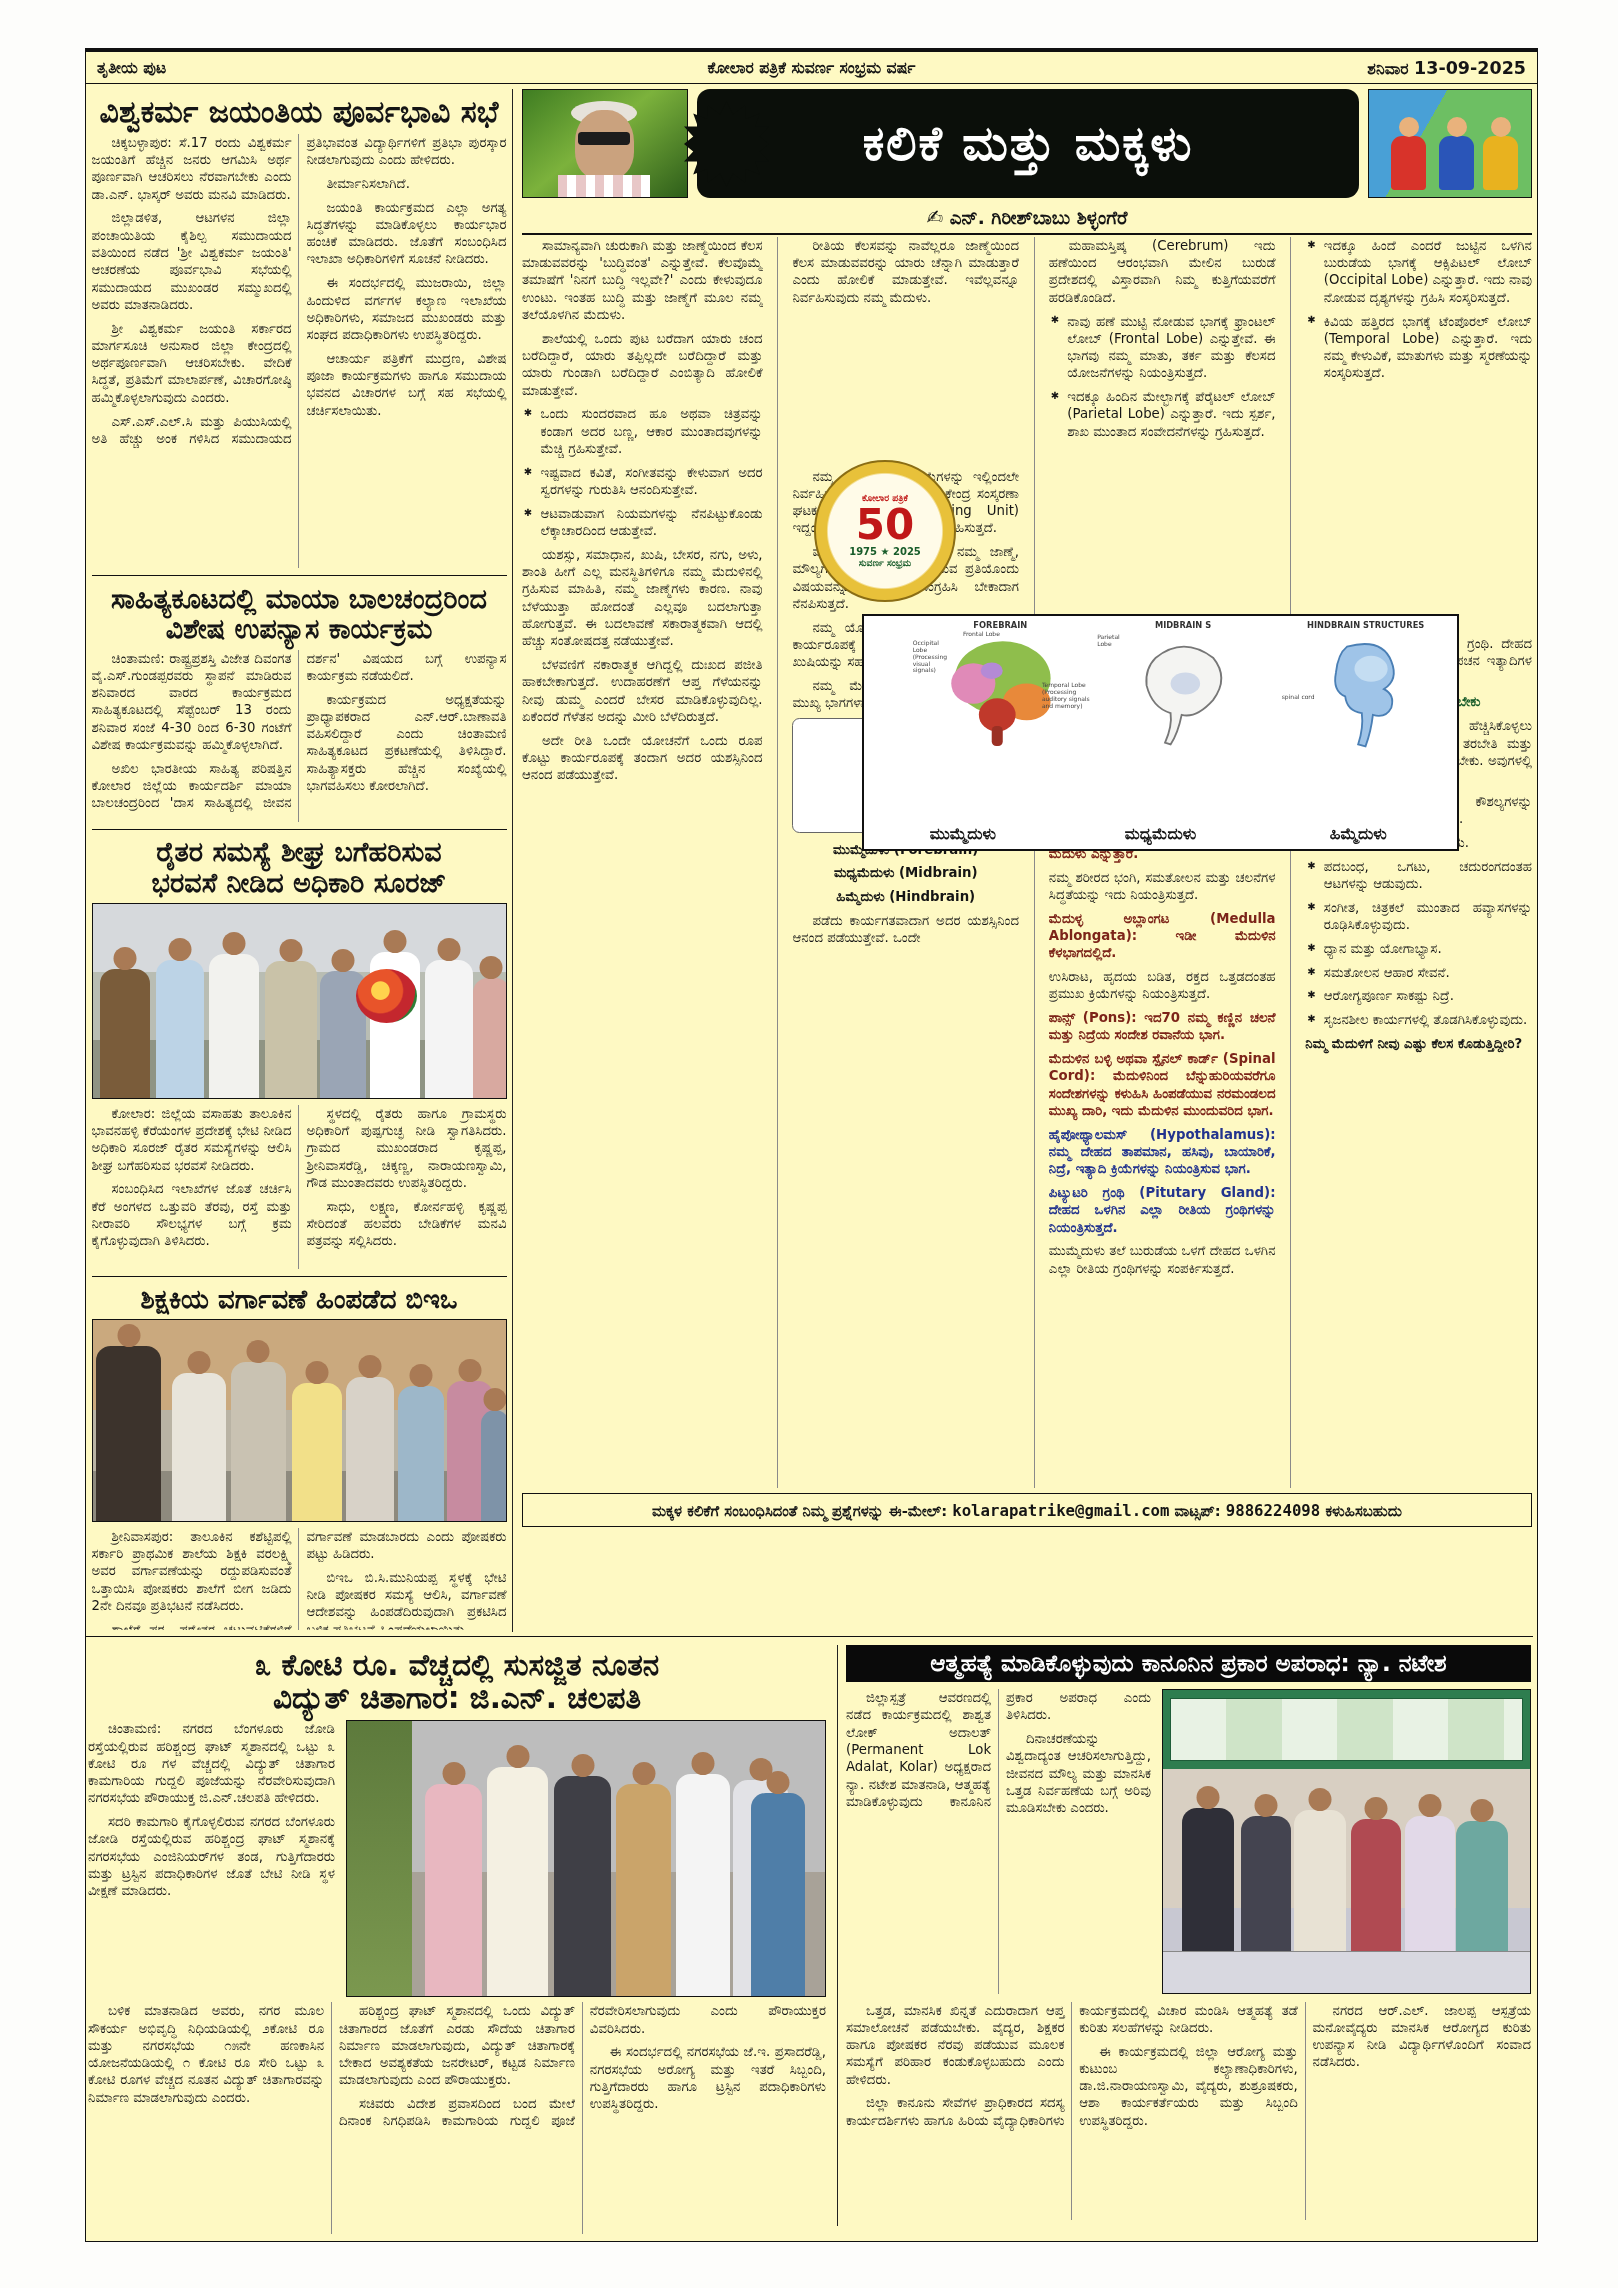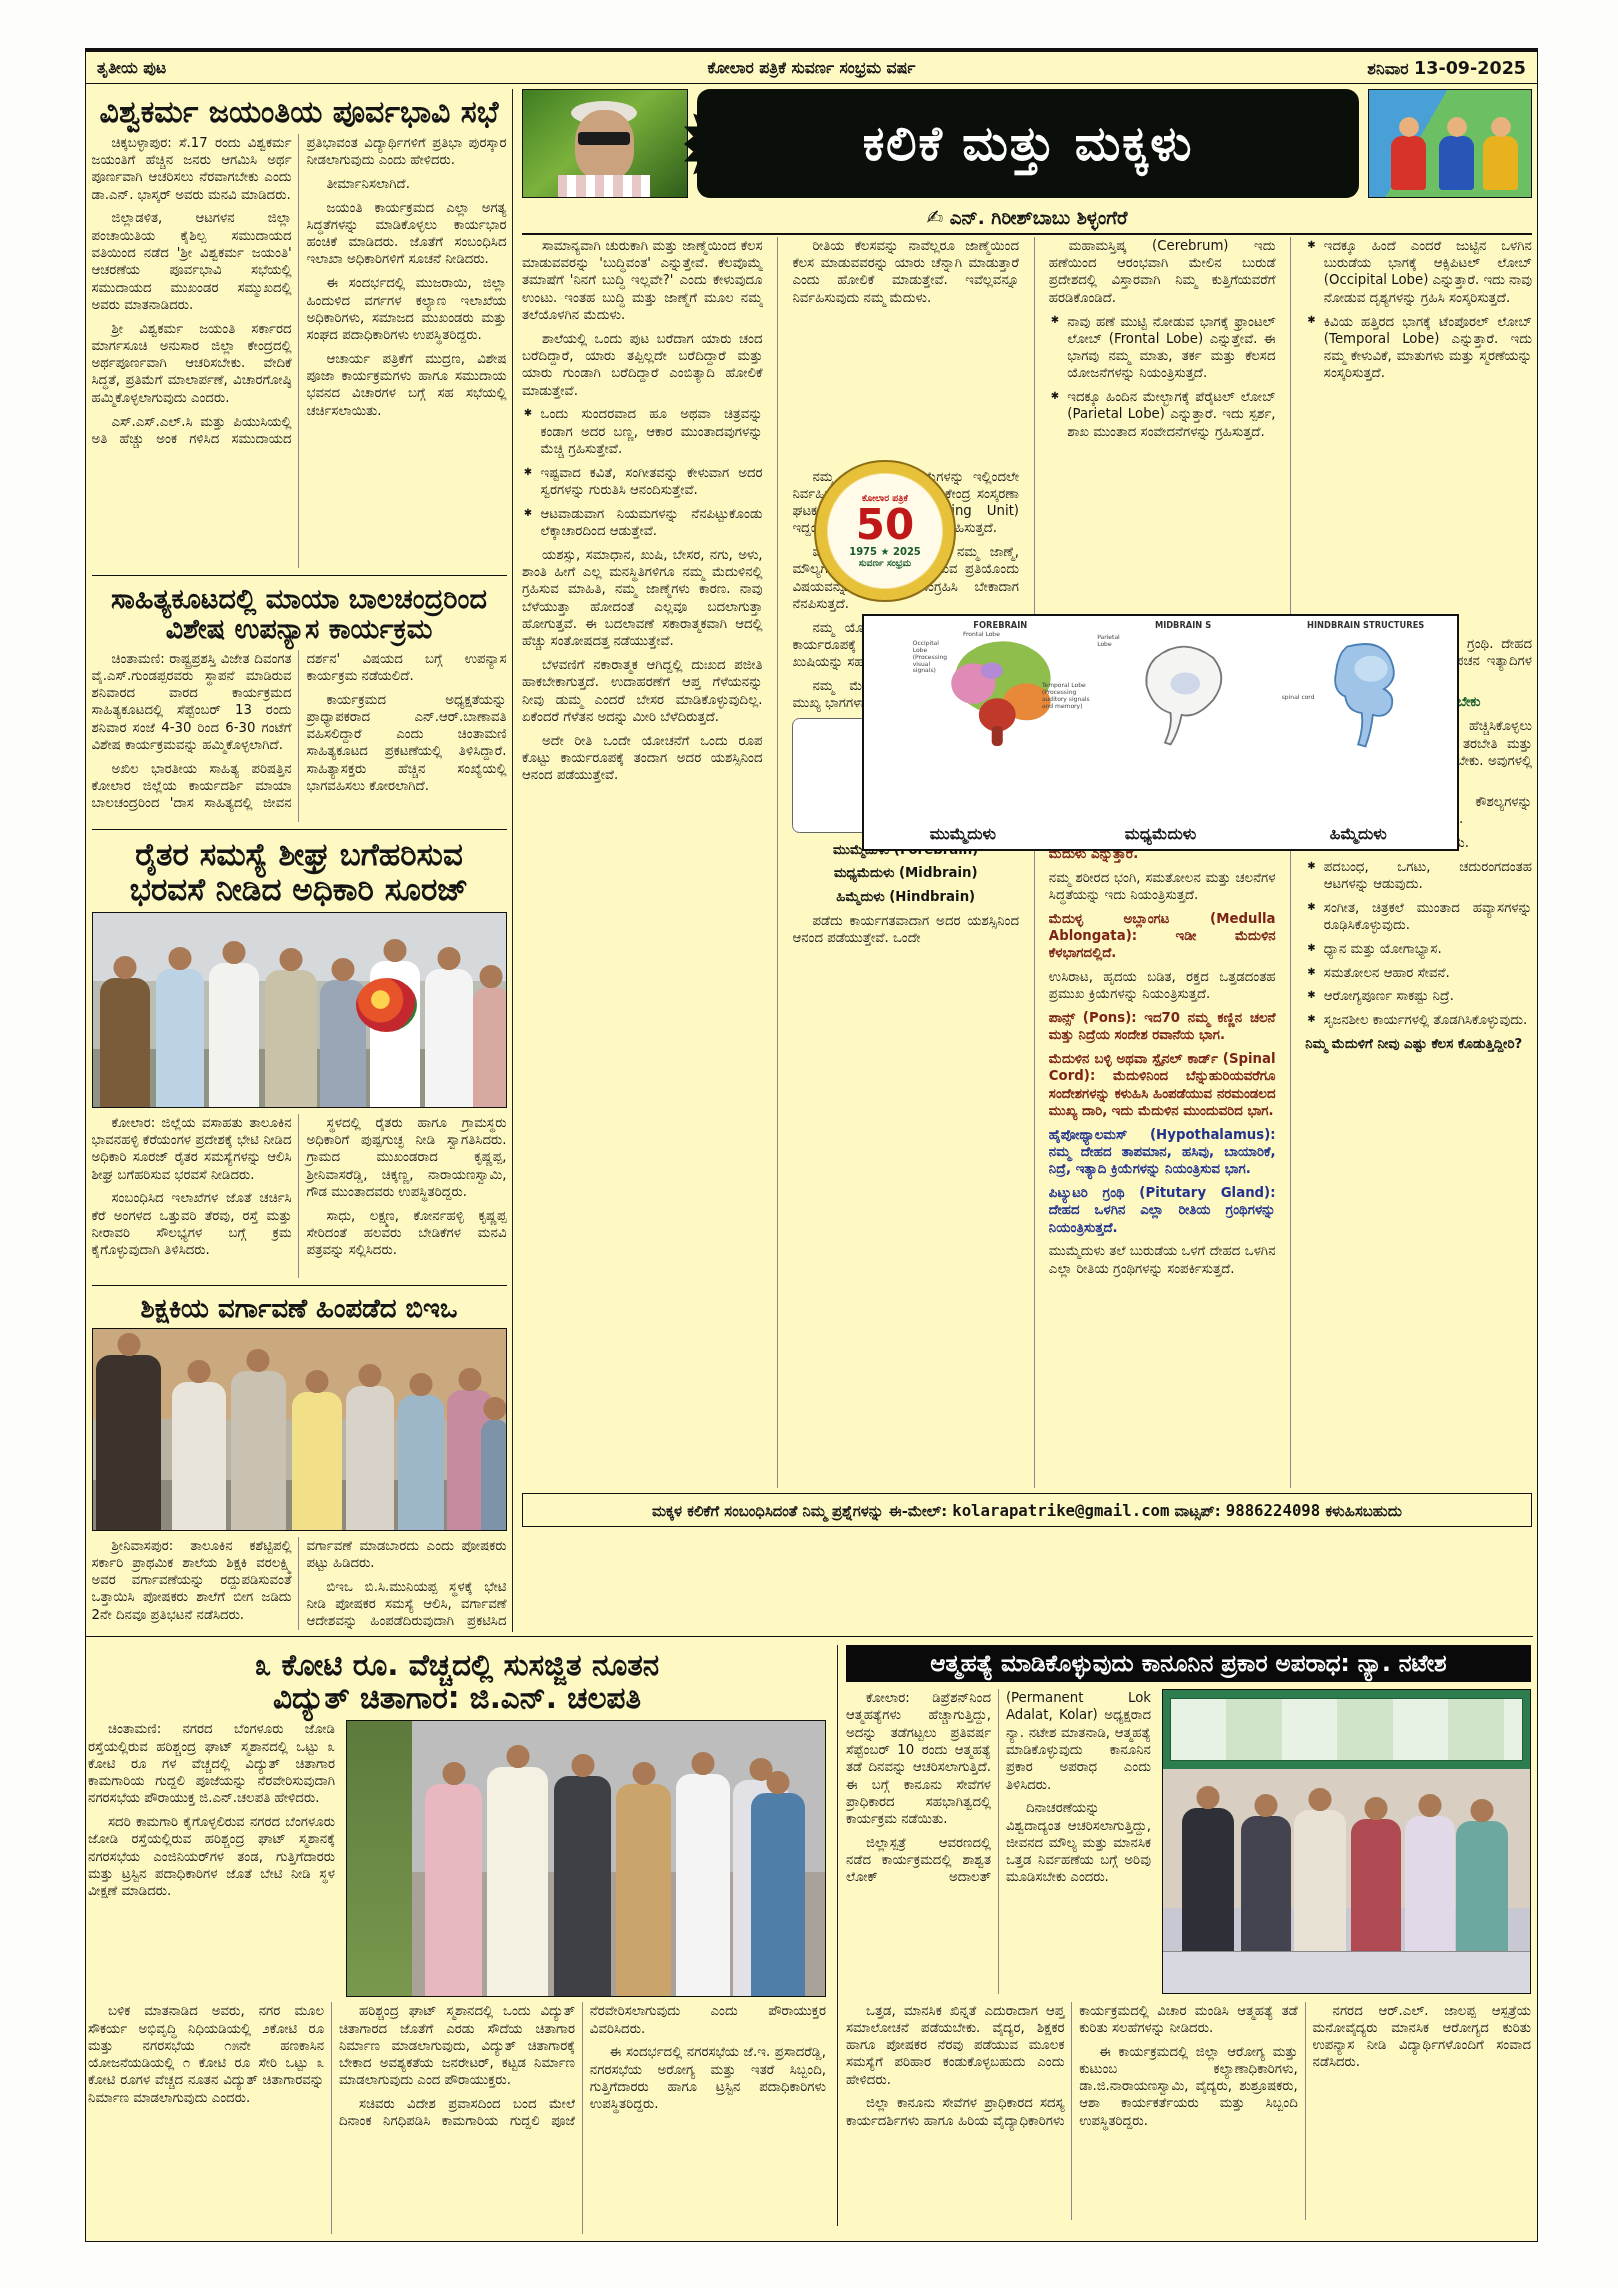--- a/index.html
+++ b/index.html
@@ -18,21 +18,21 @@
   .feature{position:absolute;left:436px;top:37px;width:1010px;height:1543px;overflow:hidden;}
   .hsep{border:none;border-top:1.8px solid #111;margin:7.4px 0;}
   .botrule{position:absolute;left:0px;top:1584px;width:1447px;border-top:1.8px solid #111;}
   .botleft{position:absolute;left:2px;top:1593px;width:738px;height:589px;overflow:hidden;}
   .bvrule{position:absolute;left:751px;top:1593px;height:581px;border-left:1.8px solid #222;}
   .botright{position:absolute;left:760px;top:1593px;width:685px;height:589px;overflow:hidden;}
   
   h2{margin:3.7px 0 5.5px 0;text-align:center;line-height:1.12;}
   .hl-1{font-size:30px;}
   .hl-2{font-size:27px;}
-  .hl-3{font-size:31px;}
+  .hl-3{font-size:27px;}
   .hl-4{font-size:26px;}
   .hl-bl{font-size:29.5px;}
   .hl-br{font-size:23px;background:#0a0a0a;color:#fff;padding:5.5px 7.4px;margin:0 0 7.4px 0;}
   .red-hl{color:#d61a1a;font-size:39px;margin:1.8px 0 7.4px 0;}
   p{margin:0 0 6.5px 0;font-size:13.3px;line-height:1.3;text-align:justify;}
   .indent{text-indent:20px;}
   .bullet{padding-left:18.5px;position:relative;}
   .bullet::before{content:"✱";position:absolute;left:1.8px;top:0.9px;font-size:10px;}
   .cbullet{text-align:center;font-weight:bold;}
   .subhead{font-weight:bold;color:#7c2419;}
@@ -323,21 +323,20 @@
           <p class="para indent">ಈ ಸಂದರ್ಭದಲ್ಲಿ ನಗರಸಭೆಯ ಜೆ.ಇ. ಪ್ರಸಾದರೆಡ್ಡಿ, ನಗರಸಭೆಯ ಅರೋಗ್ಯ ಮತ್ತು ಇತರೆ ಸಿಬ್ಬಂದಿ, ಗುತ್ತಿಗೆದಾರರು ಹಾಗೂ ಟ್ರಸ್ಟಿನ ಪದಾಧಿಕಾರಿಗಳು ಉಪಸ್ಥಿತರಿದ್ದರು.</p>
         </div>
   </div>
 
   <div class="bvrule"></div>
 
   <div class="botright">
     <h2 class="hl-br">ಆತ್ಮಹತ್ಯೆ ಮಾಡಿಕೊಳ್ಳುವುದು ಕಾನೂನಿನ ಪ್ರಕಾರ ಅಪರಾಧ: ನ್ಯಾ. ನಟೇಶ</h2>
     <div class="row" style="height:305px;">
       <div class="tcol cols2" style="width:305px;height:305px;">
-            <p class="para indent">ಕೋಲಾರ: ಡಿಪ್ರೆಶನ್‌ನಿಂದ ಆತ್ಮಹತ್ಯೆಗಳು ಹೆಚ್ಚಾಗುತ್ತಿದ್ದು, ಅದನ್ನು ತಡೆಗಟ್ಟಲು ಪ್ರತಿವರ್ಷ ಸೆಪ್ಟೆಂಬರ್ 10 ರಂದು ಆತ್ಮಹತ್ಯೆ ತಡೆ ದಿನವನ್ನು ಆಚರಿಸಲಾಗುತ್ತಿದೆ. ಈ ಬಗ್ಗೆ ಕಾನೂನು ಸೇವೆಗಳ ಪ್ರಾಧಿಕಾರದ ಸಹಭಾಗಿತ್ವದಲ್ಲಿ ಕಾರ್ಯಕ್ರಮ ನಡೆಯಿತು.</p>
             <p class="para indent">ಜಿಲ್ಲಾಸ್ಪತ್ರೆ ಆವರಣದಲ್ಲಿ ನಡೆದ ಕಾರ್ಯಕ್ರಮದಲ್ಲಿ ಶಾಶ್ವತ ಲೋಕ್ ಅದಾಲತ್ (Permanent Lok Adalat, Kolar) ಅಧ್ಯಕ್ಷರಾದ ನ್ಯಾ. ನಟೇಶ ಮಾತನಾಡಿ, ಆತ್ಮಹತ್ಯೆ ಮಾಡಿಕೊಳ್ಳುವುದು ಕಾನೂನಿನ ಪ್ರಕಾರ ಅಪರಾಧ ಎಂದು ತಿಳಿಸಿದರು.</p>
             <p class="para indent">ದಿನಾಚರಣೆಯನ್ನು ವಿಶ್ವದಾದ್ಯಂತ ಆಚರಿಸಲಾಗುತ್ತಿದ್ದು, ಜೀವನದ ಮೌಲ್ಯ ಮತ್ತು ಮಾನಸಿಕ ಒತ್ತಡ ನಿರ್ವಹಣೆಯ ಬಗ್ಗೆ ಅರಿವು ಮೂಡಿಸಬೇಕು ಎಂದರು.</p>
           </div>
       <div class="photo" style="flex:1;height:303px;background:linear-gradient(#2e7d4f 0 26%,#d8cfc2 26% 72%,#c8c8d2 72% 100%);">
         <div style="position:absolute;left:7.4px;top:7.4px;right:7.4px;height:61px;background:repeating-linear-gradient(90deg,#e8f2e4 0 55px,#cfe4c8 55px 111px);border:0.9px solid #1d5c38;"></div>
         <div class="pr" style="left:18.5px;width:52px;height:185px;background:#2f2f38;"></div>
         <div class="pr" style="left:78px;width:50px;height:177px;background:#444450;"></div>
         <div class="pr" style="left:131px;width:52px;height:183px;background:#e8e2d4;"></div>
         <div class="pr" style="left:188px;width:50px;height:174px;background:#b04a52;"></div>
         <div class="pr" style="left:242px;width:50px;height:177px;background:#e2d9e8;"></div>

